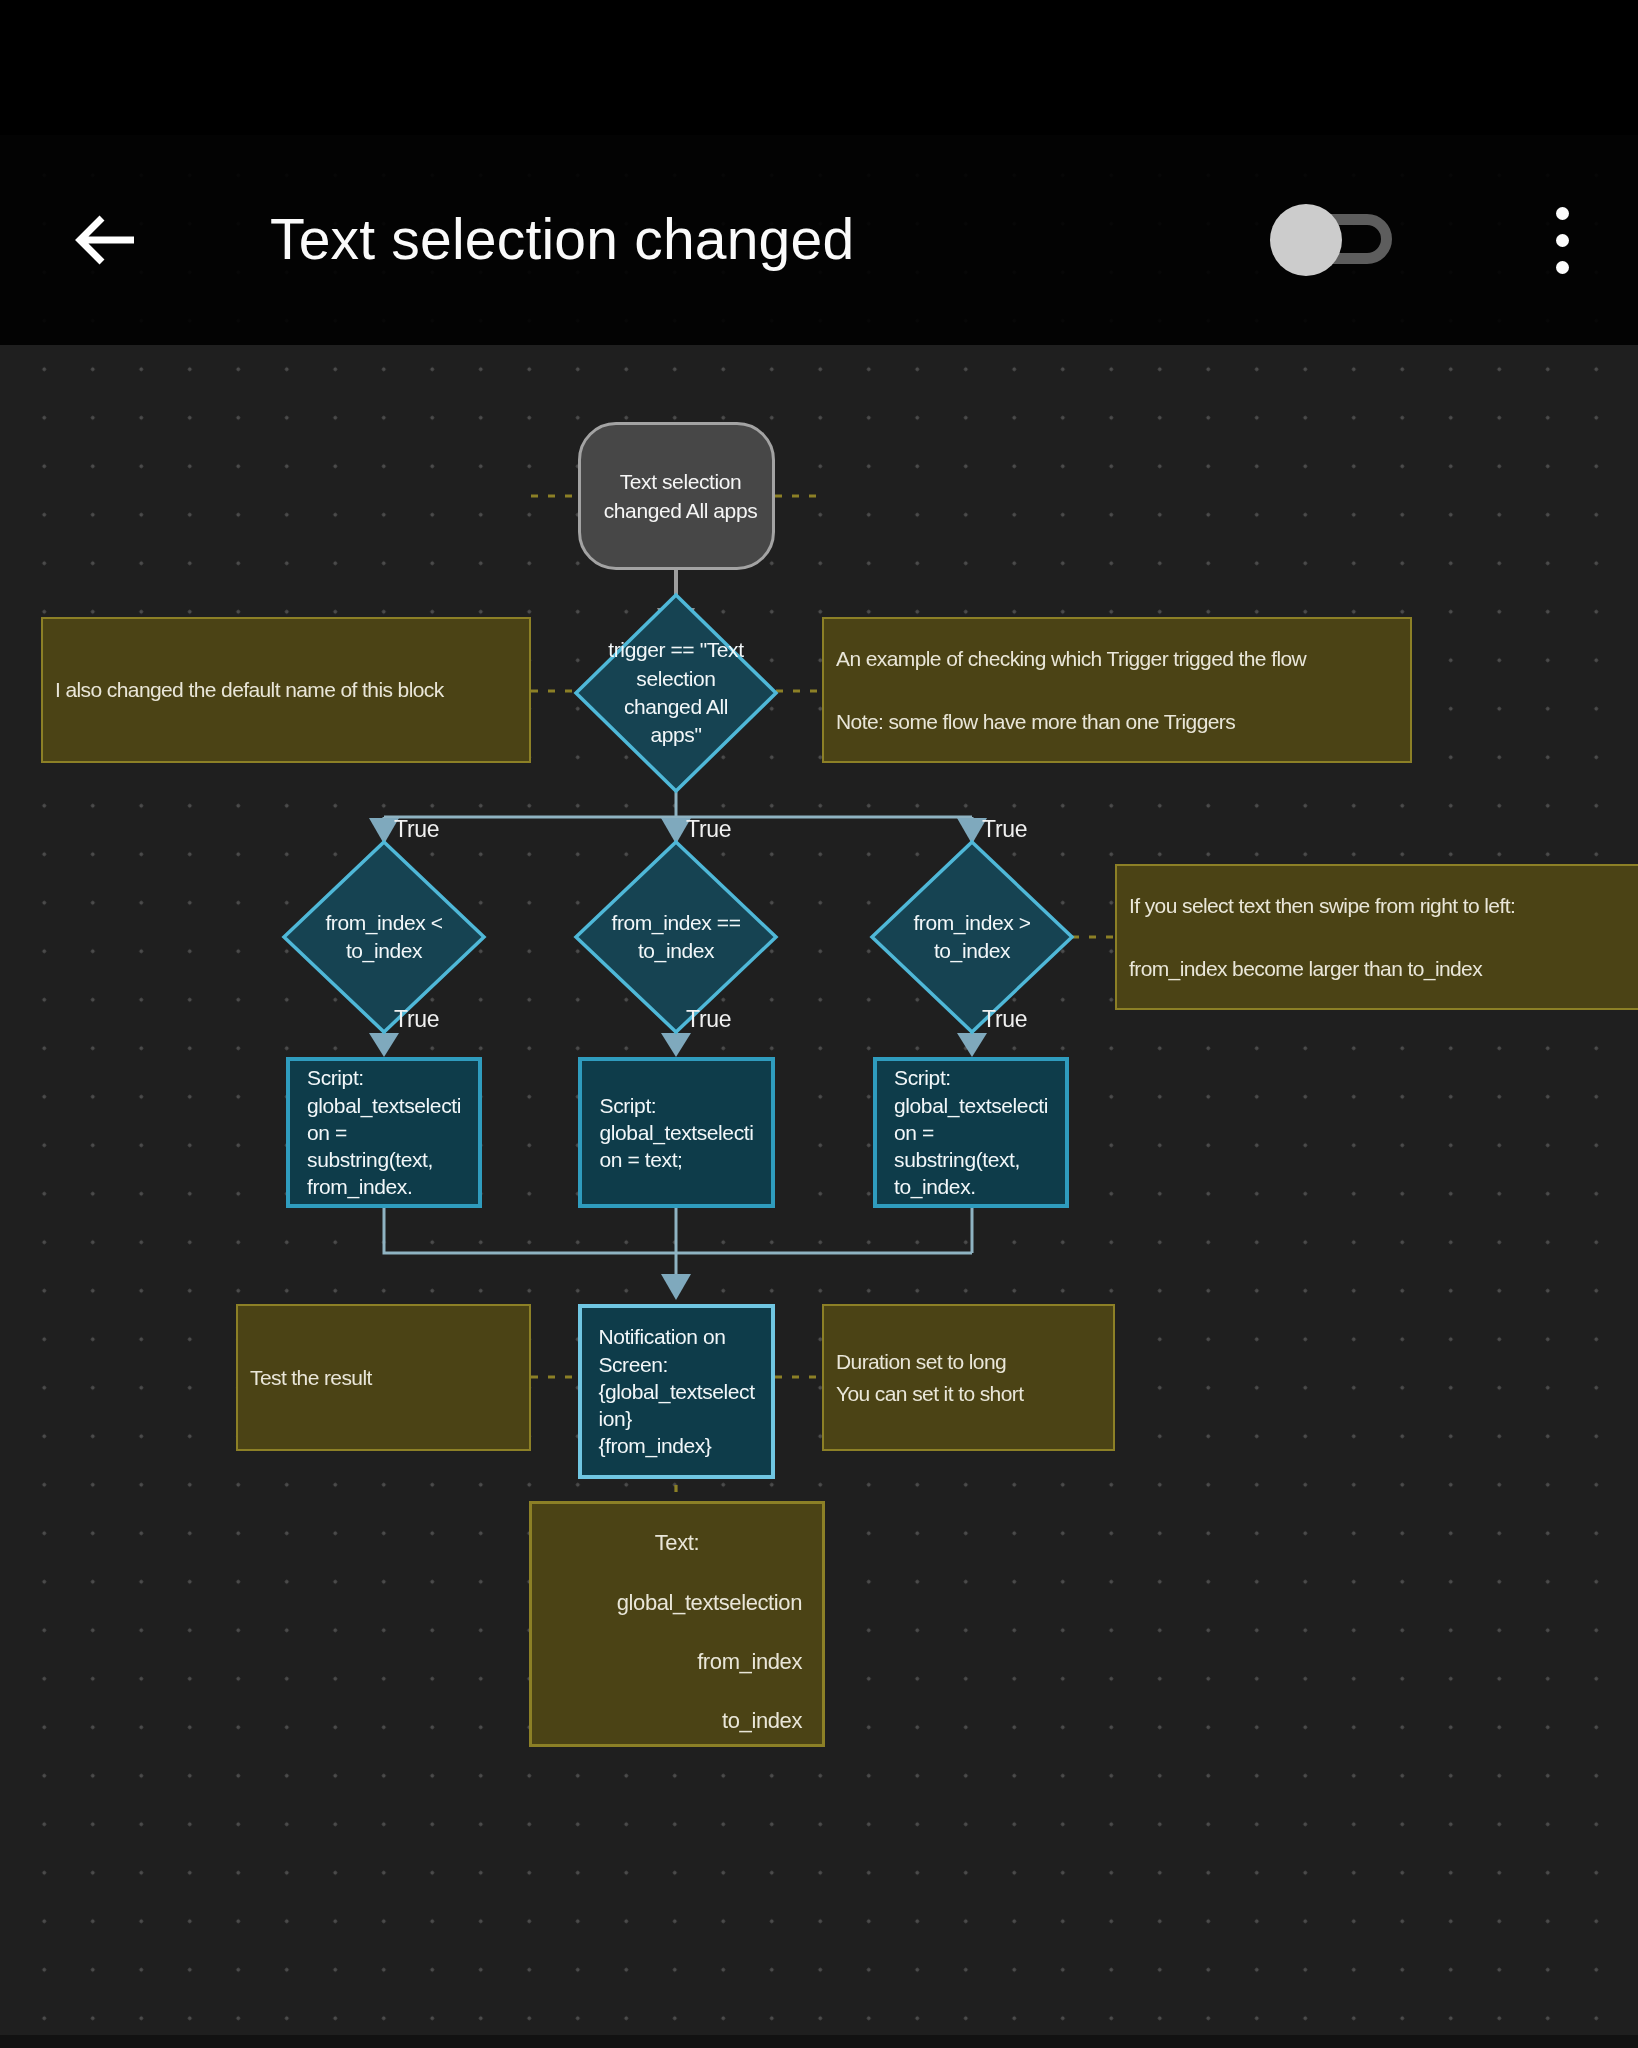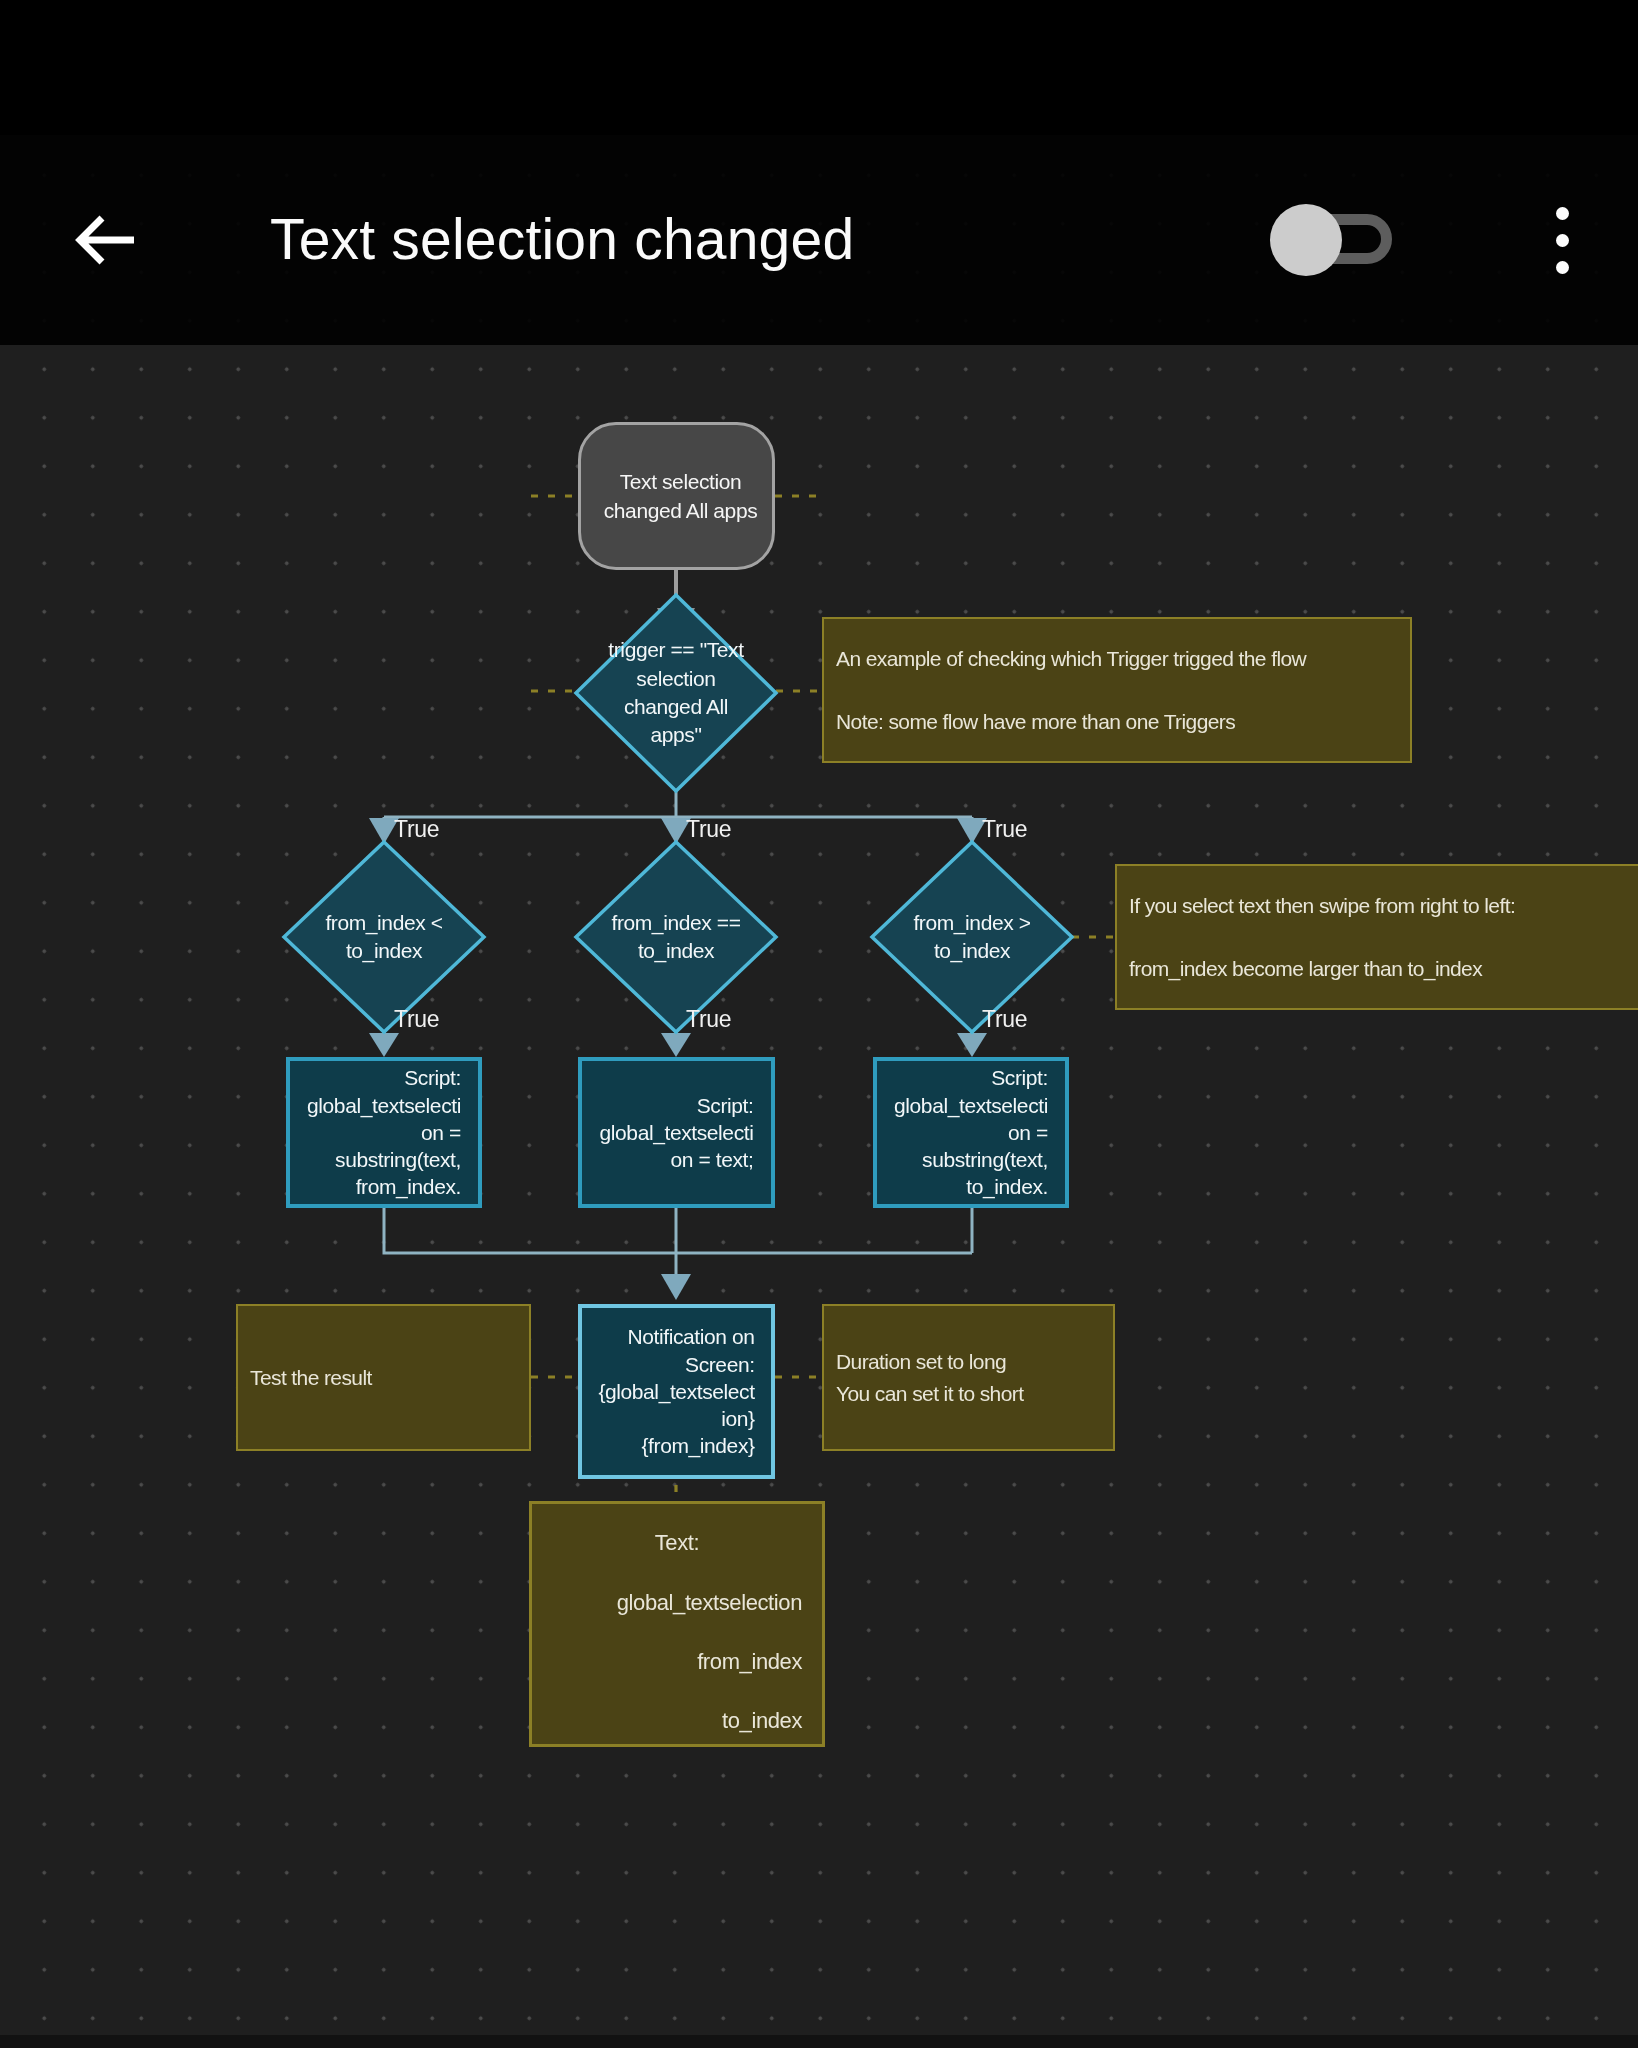--- a/index.html
+++ b/index.html
@@ -31,21 +31,21 @@
   .sline{stroke:#8fb3c2;stroke-width:3;fill:none;}
   .sarrow{fill:#7fa9bd;}
   .decision{fill:#164352;stroke:#4fb8d8;stroke-width:3.5;}
   
   .comment{position:absolute;box-sizing:border-box;background:#4b4315;border:2px solid #8c8026;color:#e9e6d8;
     font-size:21px;letter-spacing:-0.6px;line-height:1.5;display:flex;align-items:center;padding:0 12px;}
   .comment .txt{white-space:pre-line;text-align:left;}
   .trigger-block{position:absolute;box-sizing:border-box;background:#474747;border:3px solid #a3a3a3;border-radius:38px;
     color:#f5f5f5;font-size:21px;letter-spacing:-0.4px;line-height:1.4;display:flex;align-items:center;justify-content:center;text-align:center;padding-left:8px;}
   .teal{position:absolute;box-sizing:border-box;background:#0e3c4a;border:4px solid #2f9cbe;color:#f2f7f9;
-    font-size:21px;letter-spacing:-0.4px;line-height:1.3;display:flex;align-items:center;justify-content:center;text-align:right;}
+    font-size:21px;letter-spacing:-0.4px;line-height:1.3;display:flex;align-items:center;justify-content:center;text-align:left;}
   .teal.notif{border-color:#70c6e2;}
   .decision-label{position:absolute;color:#f2f7f9;font-size:21px;letter-spacing:-0.4px;line-height:1.35;
     display:flex;align-items:center;justify-content:center;text-align:center;}
   .txt{white-space:pre-line;}
   .true-label{position:absolute;color:#f0f0f0;font-size:23px;letter-spacing:-0.3px;}
   .toast{position:absolute;box-sizing:border-box;background:#4b4315;border:3px solid #8c8026;color:#e9e6d8;
     font-size:22px;letter-spacing:-0.4px;padding:14px 20px;}
   .toast .toast-title{text-align:center;margin:12px 0 34px;}
   .toast .toast-line{text-align:right;margin-bottom:33px;}
   #gesture-strip{position:absolute;left:0;bottom:0;width:1638px;height:13px;background:rgba(0,0,0,0.4);}
@@ -95,20 +95,23 @@
       <i></i>
       <i></i>
     </div>
   </div>
 
   <div class="trigger-block" style="left:578px;top:422px;width:197px;height:148px">
     <span class="txt">Text selection
 changed All apps</span>
   </div>
 
+  <div class="comment" style="left:41px;top:617px;width:490px;height:146px">
+    <span class="txt">I also changed the default name of this block</span>
+  </div>
   <div class="decision-label" style="left:576px;top:613px;width:200px;height:160px">
     <span class="txt">trigger == "Text
 selection
 changed All
 apps"</span>
   </div>
   <div class="comment" style="left:822px;top:617px;width:590px;height:146px">
     <span class="txt">An example of checking which Trigger trigged the flow
 
 Note: some flow have more than one Triggers</span>

